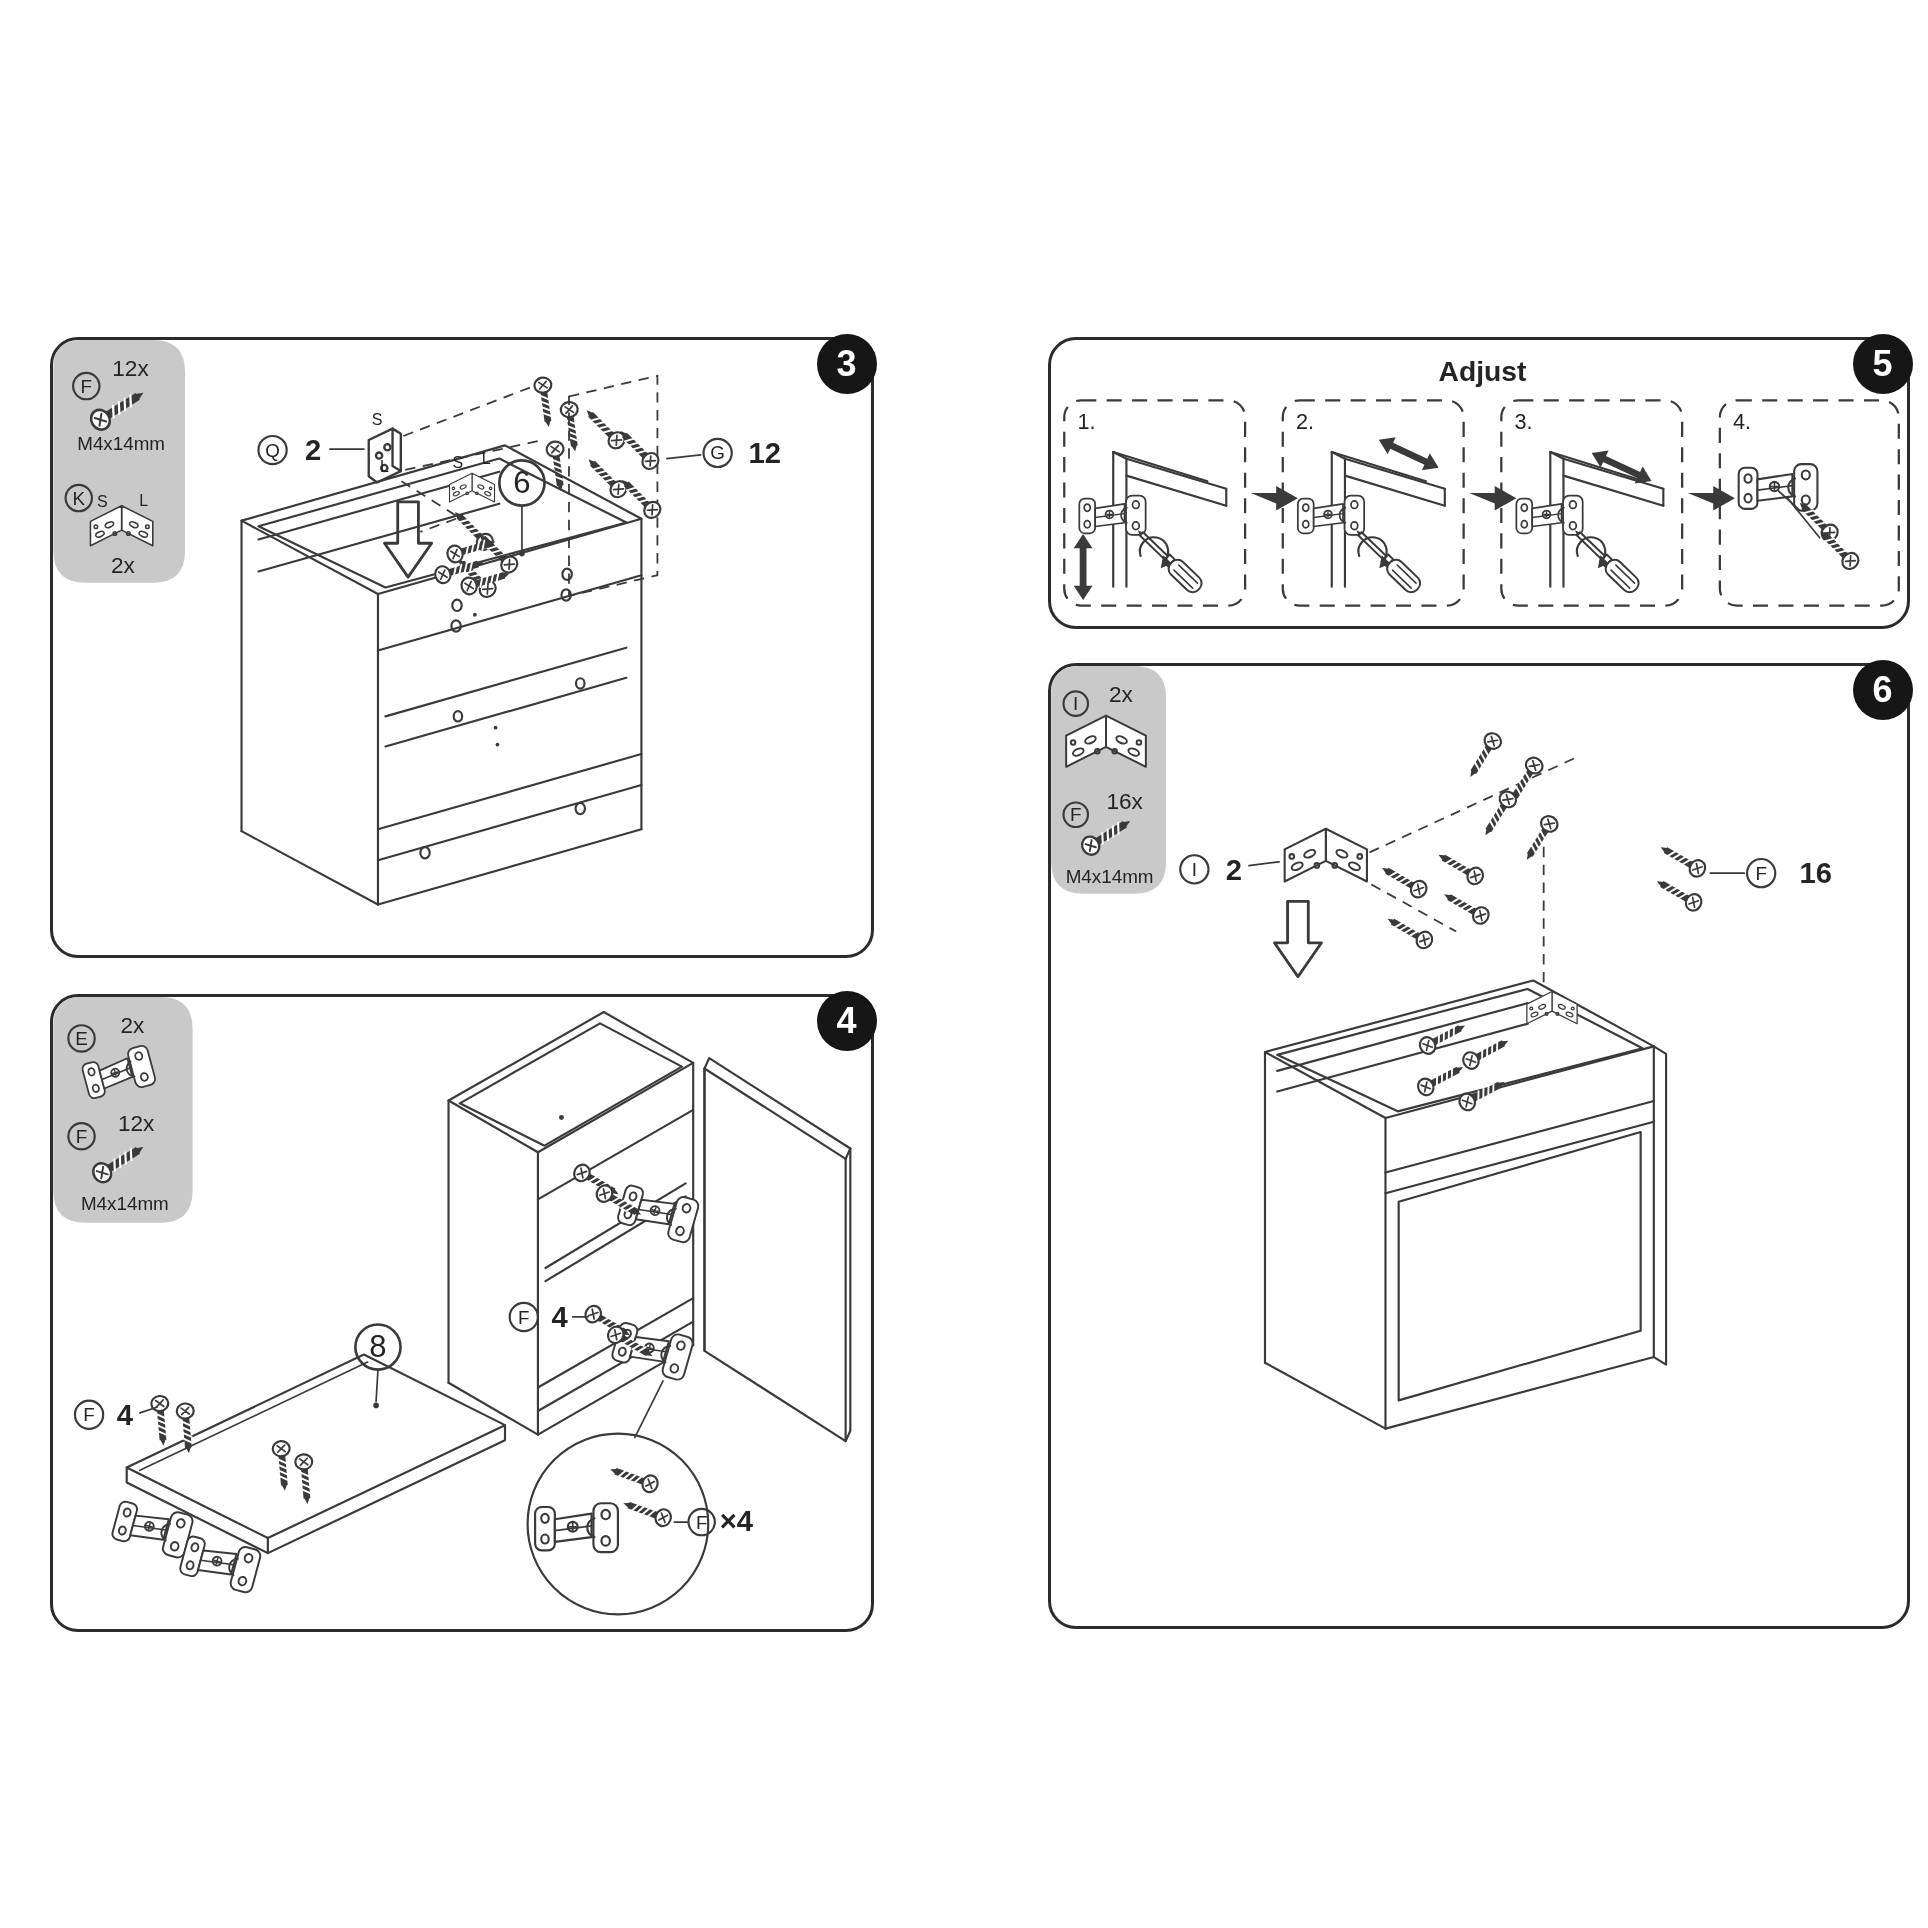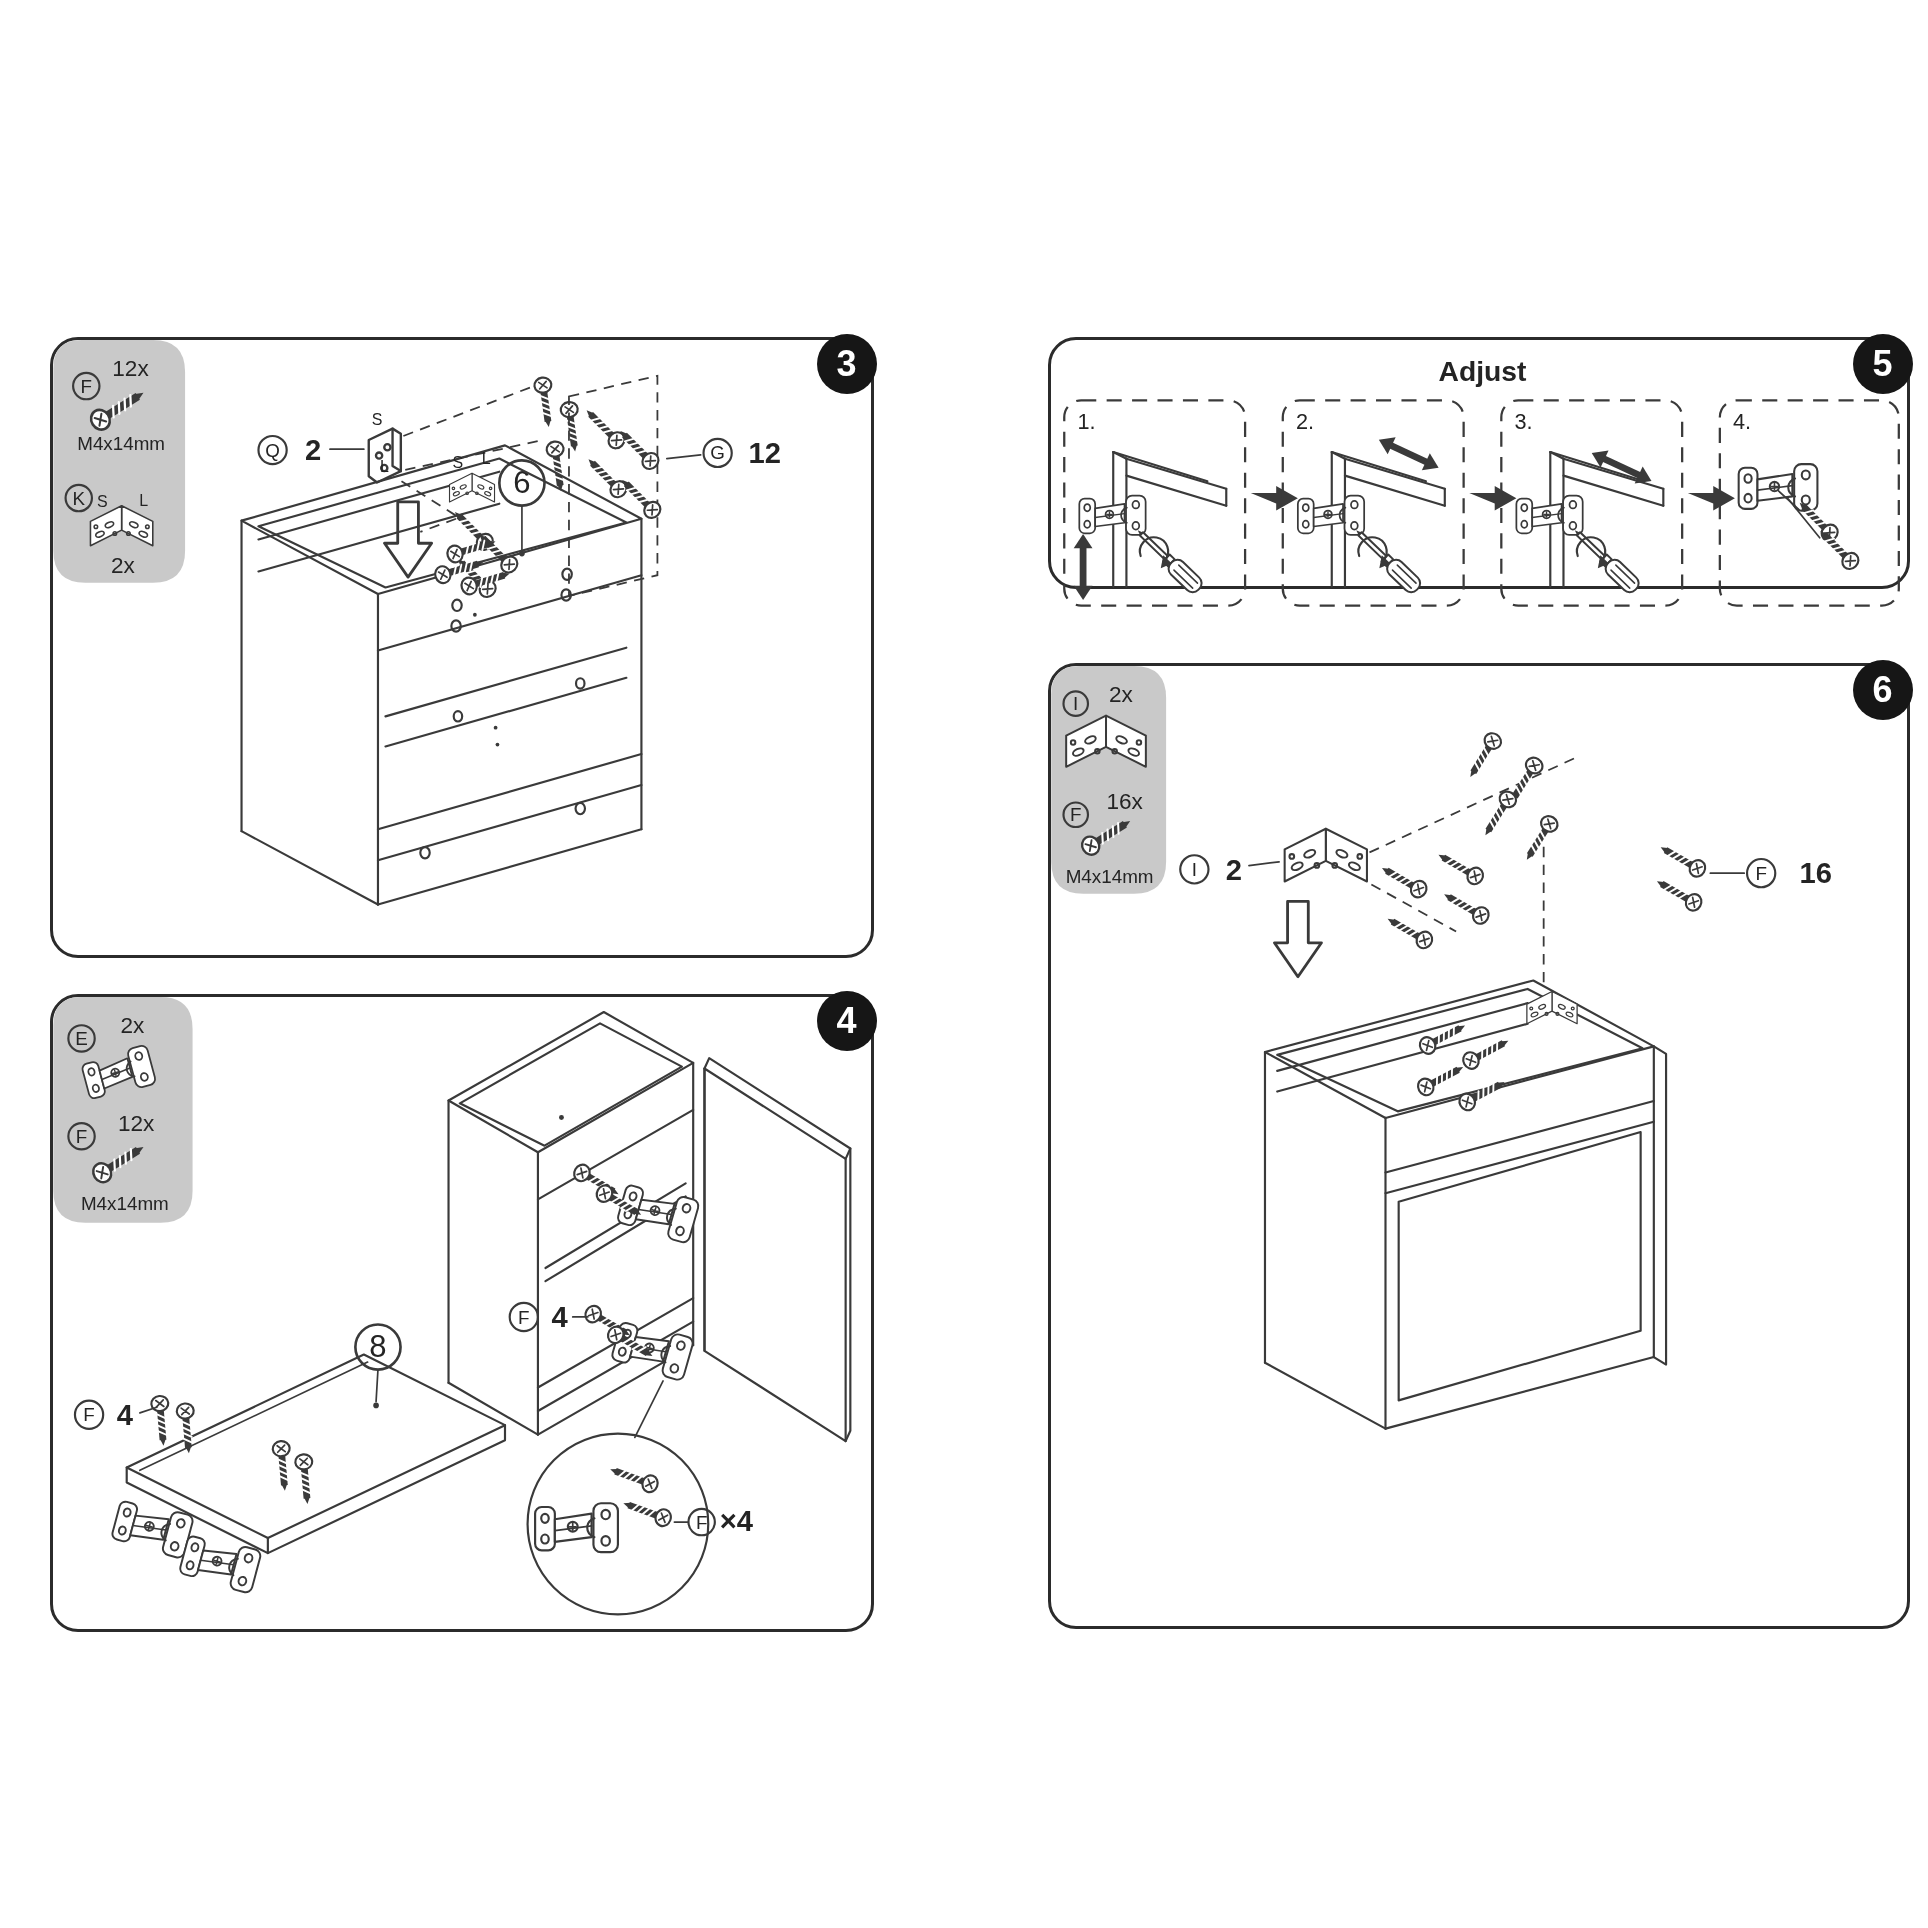--- a/index.html
+++ b/index.html
@@ -326,21 +326,21 @@
         <circle cx="689" cy="558" r="14" class="ink"></circle>
         <text x="689" y="565" class="lab">F</text>
         <text x="726" y="568" class="qtyb">×4</text>
       </g>
     </svg>
     <div class="badge">
         <span>4</span>
       </div>
   </div>
 
-  <div class="panel" id="panel5" style="left:1048px; top:337px; width:862px; height:252px;text-decoration:underline;">
+  <div class="panel" id="panel5" style="left:1048px; top:337px; width:862px; height:292px;text-decoration:underline;">
     <svg viewBox="0 0 915 310" width="862" height="292">
       <text x="458" y="44" class="ttl">Adjust</text>
 
       <g transform="translate(14,64)">
         <rect x="0" y="0" width="192" height="218" rx="18" class="dashb"></rect>
         <text x="14" y="30" class="stepn">1.</text>
         <g class="ink">
           <line x1="52" y1="55" x2="52" y2="198"></line>
           <line x1="66" y1="62" x2="66" y2="198"></line>
           <line x1="52" y1="55" x2="66" y2="62"></line>

